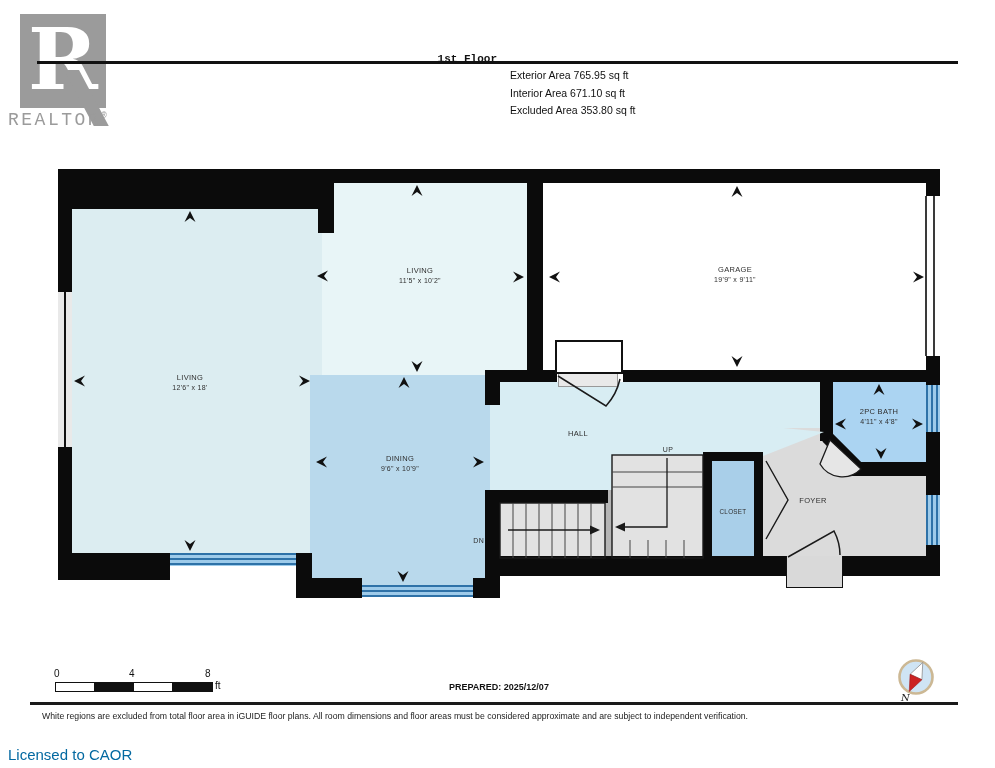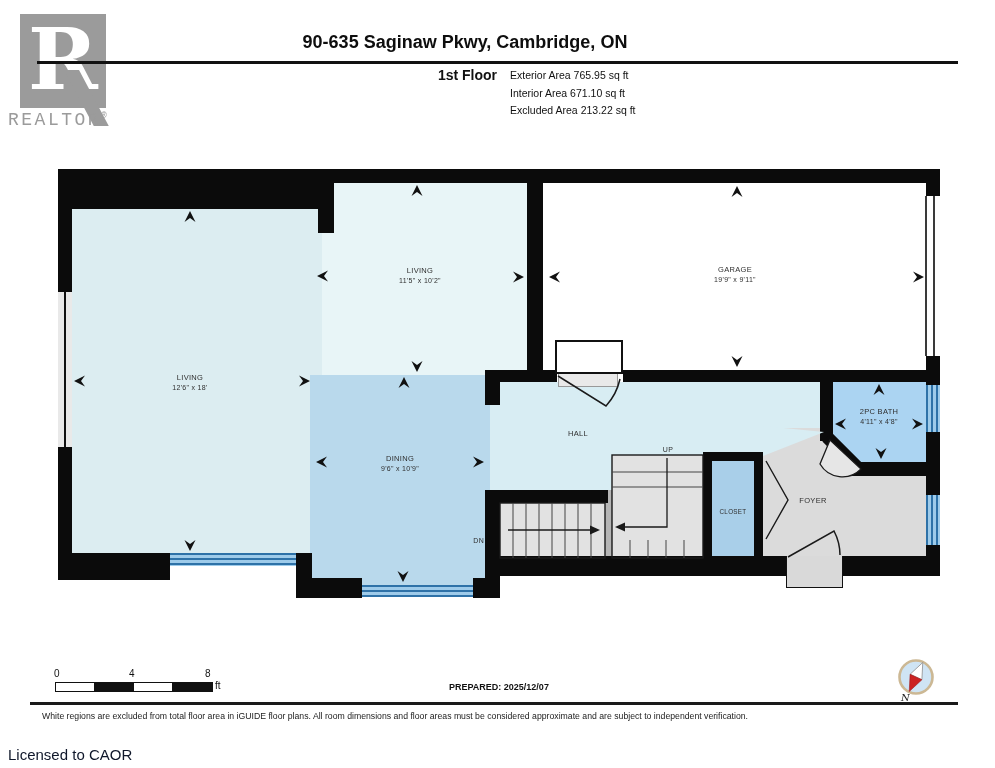--- a/index.html
+++ b/index.html
@@ -9,56 +9,55 @@
   .w{position:absolute;background:#0b0b0b;box-sizing:border-box;}
   .fill{position:absolute;box-sizing:border-box;}
   .win-h{position:absolute;background:repeating-linear-gradient(to bottom,#2e72a8 0 2px,#9ecbea 2px 5px);}
   .win-v{position:absolute;background:repeating-linear-gradient(to right,#2e72a8 0 2px,#9ecbea 2px 5px);}
   .room-label{position:absolute;text-align:center;color:#2f2f2f;line-height:10px;letter-spacing:.3px;}
   .room-name{font-size:7.5px;font-weight:400;}
   .room-dims{font-size:7px;}
   .hdr-title{position:absolute;left:0;top:32px;width:930px;text-align:center;
              font-size:18px;font-weight:bold;color:#0e0e0e;}
   .hdr-line{position:absolute;left:37px;top:61px;width:921px;height:3px;background:#111;}
-  .floor-label{position:absolute;left:400px;top:67px;width:97px;text-align:right;
-               font-size:14px;font-weight:bold;color:#111;}
+  .floor-label{position:absolute;left:400px;top:53px;width:97px;text-align:right;
+               font-size:11px;font-weight:bold;color:#111;font-family:Liberation Mono, monospace;}
   .area-lines{position:absolute;left:510px;top:67px;font-size:10.5px;color:#111;line-height:17.5px;}
   .logo-box{position:absolute;left:20px;top:14px;width:86px;height:94px;background:#9b9b9b;
             color:#fff;font-family:"DejaVu Serif",serif;font-weight:bold;font-size:84px;
             text-align:center;line-height:92px;}
   .logo-leg{position:absolute;left:64px;top:70px;width:15px;height:56px;background:#9b9b9b;
             transform:skewX(28deg);transform-origin:top left;}
   .logo-word{position:absolute;left:8px;top:110px;font-size:18px;letter-spacing:2.5px;color:#9b9b9b;font-family:Liberation Mono, monospace;}
   .logo-word sup{font-size:9px;}
   .scale-tick{position:absolute;top:668px;font-size:10px;color:#111;}
   .scale-seg{position:absolute;top:682px;height:8px;border:1px solid #111;}
   .ft-unit{position:absolute;left:215px;top:680px;font-size:10px;color:#111;}
   .prepared{position:absolute;left:449px;top:682px;font-size:9px;font-weight:bold;color:#111;}
   .footer-line{position:absolute;left:30px;top:702px;width:928px;height:2.5px;background:#1a1a1a;}
   .disclaimer{position:absolute;left:42px;top:711px;width:740px;font-size:8.7px;color:#222;}
-  .licensed{position:absolute;left:8px;top:746px;font-size:15px;color:#0f172a;}
+  .licensed{position:absolute;left:8px;top:746px;font-size:15px;color:#0369a1;}
   .compass-n{position:absolute;left:901px;top:692px;font-size:10px;color:#222;
              font-family:"DejaVu Serif",serif;font-style:italic;}
 </style>
 </head>
 <body>
 
 <div id="app">
 
   <div class="logo-box">R</div>
   <div class="logo-leg"></div>
   <div class="hdr-line"></div>
   <div class="logo-word"><span>REALTOR</span><sup>®</sup></div>
 
-  <div class="hdr-title">90-635 Saginaw Pkwy, Cambridge, ON</div>
   <div class="floor-label">1st Floor</div>
   <div class="area-lines">
     <div>Exterior Area 765.95 sq ft</div>
     <div>Interior Area 671.10 sq ft</div>
-    <div>Excluded Area 213.22 sq ft</div>
+    <div>Excluded Area 353.80 sq ft</div>
   </div>
 
   <div class="fill" style="left:72px;top:209px;width:250px;height:344px;background:#dcedf1;"></div>
   <div class="fill" style="left:322px;top:183px;width:205px;height:192px;background:#e8f5f7;"></div>
   <div class="fill" style="left:543px;top:183px;width:383px;height:187px;background:#ffffff;"></div>
   <div class="fill" style="left:490px;top:382px;width:340px;height:73px;background:#d8edf3;"></div>
   <div class="fill" style="left:490px;top:455px;width:122px;height:35px;background:#d8edf3;"></div>
   <div class="fill" style="left:310px;top:375px;width:180px;height:210px;background:#b9d9ec;"></div>
   <div class="fill" style="left:763px;top:428px;width:163px;height:130px;background:#dbdbdb;"></div>
   <div class="fill" style="left:833px;top:381px;width:93px;height:81px;background:#abd4f2;"></div>

